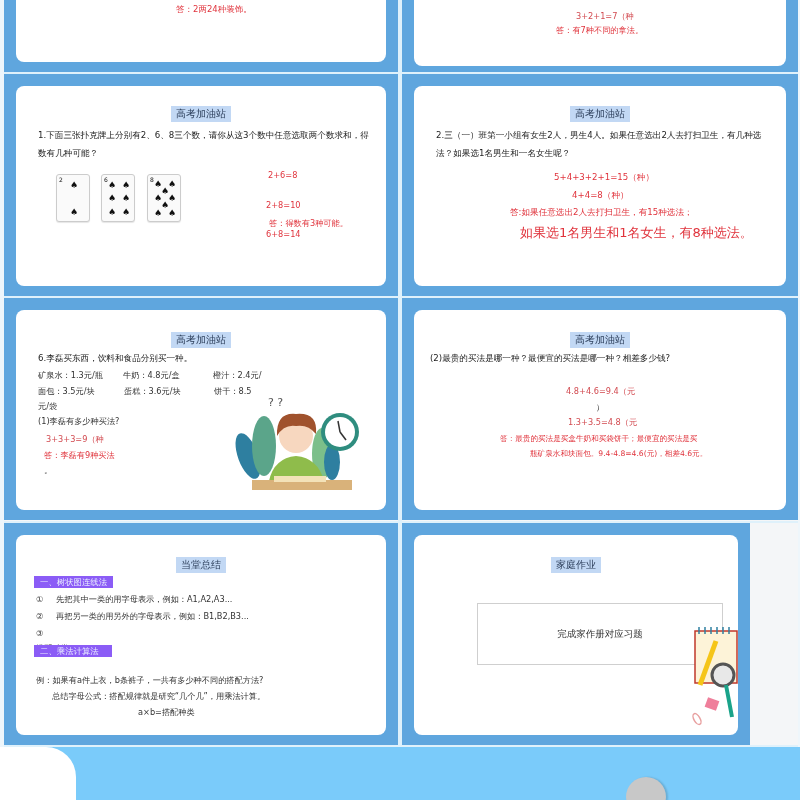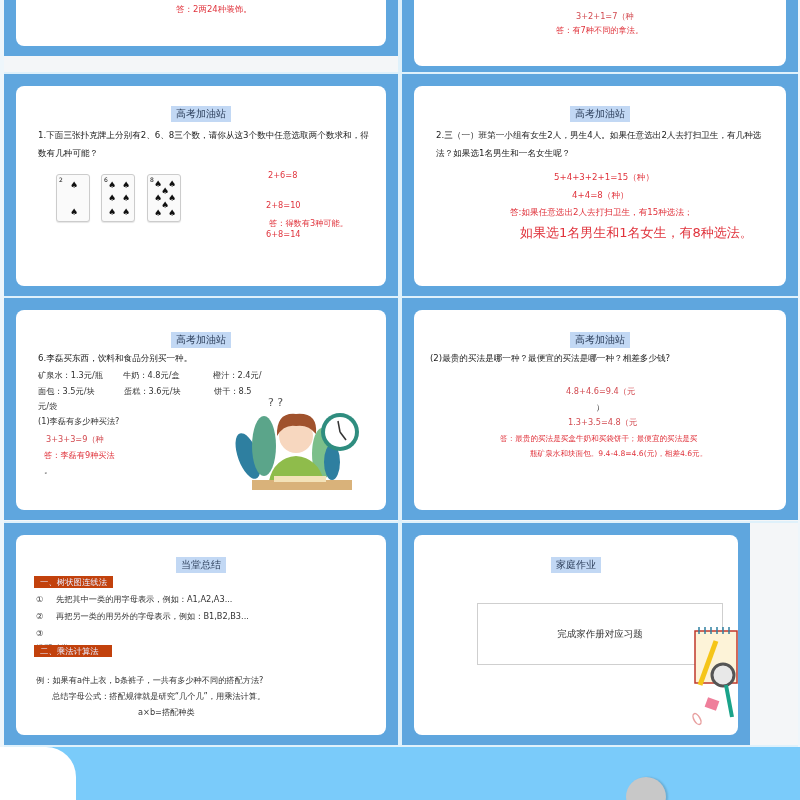--- a/index.html
+++ b/index.html
@@ -4,31 +4,31 @@
 <style>
   * { box-sizing: border-box; margin: 0; padding: 0; }
   html, body { width: 800px; height: 800px; overflow: hidden; background: #f4f6f8; font-family: "DejaVu Sans", "Liberation Sans", sans-serif; }
   .grid { position: absolute; left: 0; top: 0; width: 800px; height: 800px; }
   .cell { position: absolute; background: #5fa6de; }
   .card { position: absolute; left: 12px; right: 12px; top: 12px; bottom: 10px; background: #fff; border-radius: 8px; overflow: hidden; }
   .tag { position: absolute; left: 50%; transform: translateX(-50%); background: #c2d8f4; color: #2c3e5a; font-size: 10px; padding: 1px 5px; white-space: nowrap; }
   .q { position: absolute; left: 22px; right: 16px; color: #222; font-size: 8.6px; line-height: 18px; }
   .red { color: #e0333c; font-size: 8.2px; position: absolute; white-space: nowrap; }
   .black { color: #333; font-size: 8.2px; position: absolute; white-space: nowrap; }
-  .sect { position: absolute; left: 18px; background: #c2410c; color: #e8ecff; font-size: 8.4px; padding: 0 6px; height: 12px; line-height: 12px; }
+  .sect { position: absolute; left: 18px; background: #8b5cf6; color: #e8ecff; font-size: 8.4px; padding: 0 6px; height: 12px; line-height: 12px; }
   .card-pc { position: absolute; width: 34px; height: 48px; border: 1px solid #ccc; border-radius: 3px; background: #fafafa; box-shadow: 0 1px 1px rgba(0,0,0,0.1); }
   .sp { position: absolute; font-size: 9px; color: #111; line-height: 1; }
   .bottom { position: absolute; left: 0; top: 747px; width: 800px; height: 53px; background: #7acbfa; }
 </style>
 </head>
 <body>
 
 <div class="grid">
 
-  <div class="cell" style="left:4px; top:0; width:394px; height:56px;">
+  <div class="cell" style="left:4px; top:0; width:394px; height:72px;">
     <div class="card" style="top:-10px; bottom:10px;">
       <div class="red" style="left:160px; top:14px; color:#e0333c; font-size:8.5px;">答：2两24种装饰。</div>
     </div>
   </div>
   <div class="cell" style="left:402px; top:0; width:396px; height:76px;">
     <div class="card" style="top:-10px; bottom:10px;">
       <div class="red" style="left:162px; top:21px; color:#d24a50;">3+2+1=7（种</div>
       <div class="red" style="left:142px; top:35px;">答：有7种不同的拿法。</div>
     </div>
   </div>

